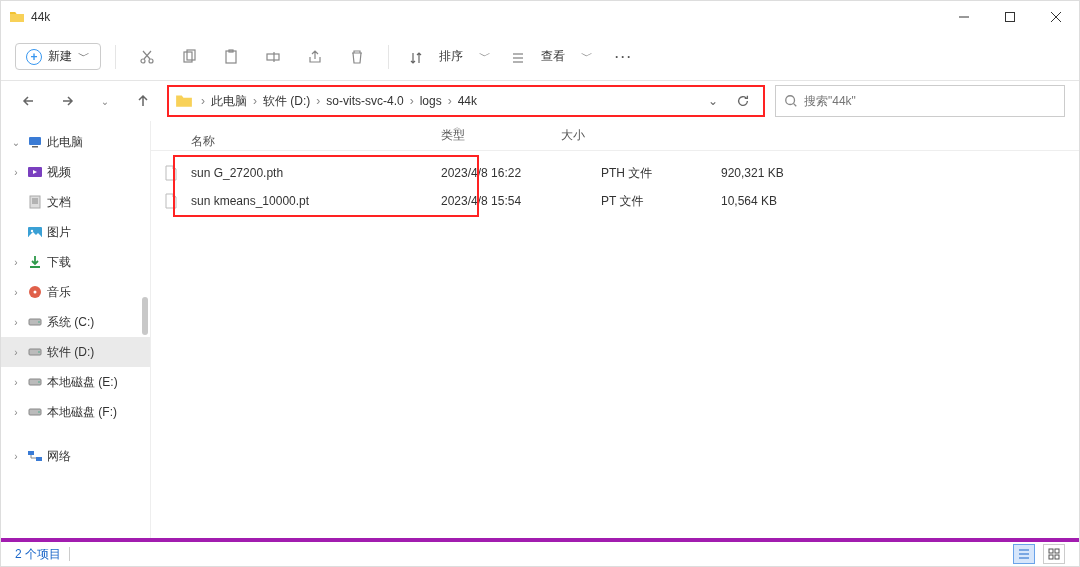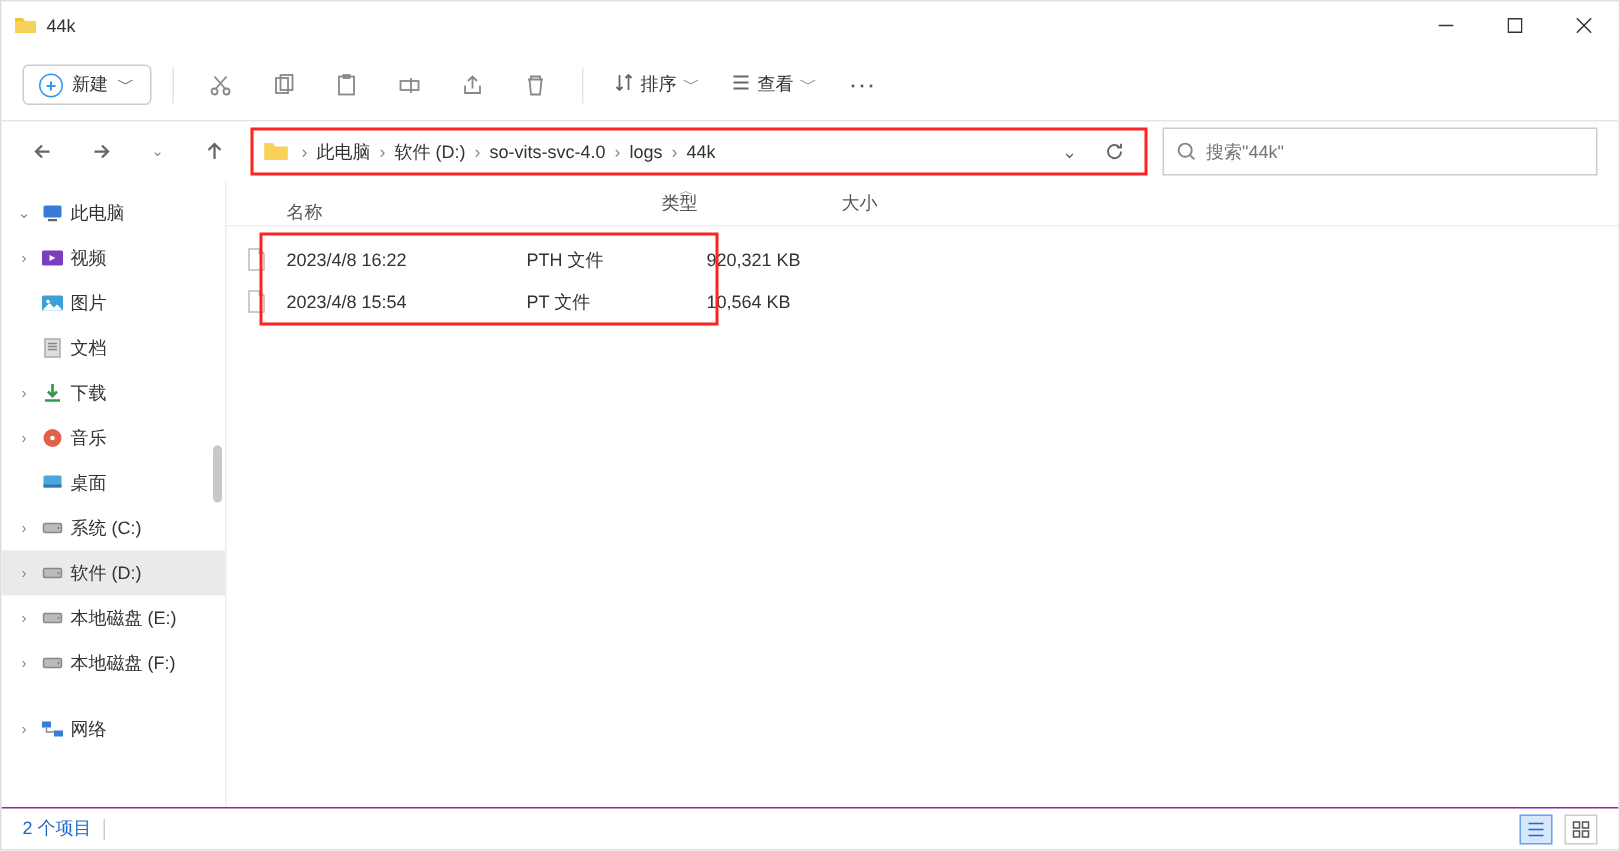--- a/index.html
+++ b/index.html
@@ -12,21 +12,21 @@
 .titlebar .spacer { flex: 1; }
 .win-btn { width: 46px; height: 32px; display: flex; align-items: center; justify-content: center; color: #555; }
 
 
 .ribbon { height: 48px; display: flex; align-items: center; padding: 0 14px; gap: 8px; border-bottom: 1px solid #e5e5e5; }
 .btn-new { display: flex; align-items: center; gap: 6px; padding: 4px 10px; border: 1px solid #ccc; border-radius: 4px; background: #fff; color: #333; }
 .btn-new .plus { width: 16px; height: 16px; border-radius: 50%; border: 1.5px solid #3897f0; display: flex; align-items: center; justify-content: center; color: #3897f0; font-weight: bold; font-size: 12px; line-height: 1; }
 .btn-new .chev { color: #666; }
 .rib-sep { width: 1px; height: 24px; background: #e5e5e5; margin: 0 6px; }
 .rib-ico { width: 34px; height: 34px; display: flex; align-items: center; justify-content: center; color: #888; border-radius: 4px; }
-.rib-txt { display: flex; align-items: flex-start; gap: 4px; padding: 4px 6px; color: #333; border-radius: 4px; }
+.rib-txt { display: flex; align-items: flex-end; gap: 16px; padding: 4px 6px; color: #333; border-radius: 4px; }
 .rib-txt svg { color: #666; }
 
 
 .addr-row { height: 40px; display: flex; align-items: center; padding: 0 14px; gap: 10px; }
 .nav-btn { width: 28px; height: 28px; display: flex; align-items: center; justify-content: center; color: #777; border-radius: 4px; }
 .addr-box { flex: 1; height: 32px; border: 2px solid #f22; display: flex; align-items: center; padding: 0 6px; gap: 2px; }
 .addr-box .folder-ico { width: 18px; height: 18px; margin-right: 4px; }
 .crumb { color: #333; padding: 2px 2px; }
 .crumb-sep { color: #888; padding: 0 2px; }
 .addr-box .spacer { flex: 1; }
@@ -54,21 +54,21 @@
 .file-list { flex: 1; position: relative; }
 .file-box { position: absolute; left: 22px; top: 4px; width: 306px; height: 62px; border: 2px solid #f22; pointer-events: none; }
 .file-row { display: flex; align-items: center; height: 28px; color: #333; }
 .file-row .ico { width: 40px; display: flex; justify-content: center; }
 .file-row .c-name { width: 250px; }
 .file-row .c-date { width: 160px; }
 .file-row .c-type { width: 120px; }
 .file-row .c-size { width: 120px; }
 .file-row .ico svg { width: 14px; height: 16px; }
 
-.status { height: 28px; border-top: 1px solid #a21caf; display: flex; align-items: center; padding: 0 14px; color: #1a66c9; gap: 8px; }
+.status { height: 28px; border-top: 4px solid #a21caf; display: flex; align-items: center; padding: 0 14px; color: #1a66c9; gap: 8px; }
 .status .spacer { flex: 1; }
 .status .view-btn { width: 22px; height: 20px; display: flex; align-items: center; justify-content: center; border: 1px solid #ccc; color: #555; }
 .status .view-btn.active { background: #d6e6fb; border-color: #6aa3e9; color: #1a66c9; }
 
 
 .svg-ico { display: block; }
 </style>
 </head>
 <body>
 
@@ -226,65 +226,55 @@
               <rect x="1" y="3" width="14" height="10" rx="1" fill="#7a3fbf"></rect>
               <path d="M6 6v4l4-2z" fill="#fff"></path>
             </svg>
           </span>
           <span>视频</span>
         </div>
         <div class="sb-item">
           <span class="chv"></span>
           <span class="ico">
             <svg width="16" height="16" viewBox="0 0 16 16">
+              <rect x="3" y="2" width="10" height="12" fill="#ddd" stroke="#aaa"></rect>
+              <path d="M5 5h6M5 7h6M5 9h6" stroke="#888"></path>
+            </svg>
+          </span>
+          <span>文档</span>
+        </div>
+        <div class="sb-item">
+          <span class="chv"></span>
+          <span class="ico">
+            <svg width="16" height="16" viewBox="0 0 16 16">
               <rect x="1" y="3" width="14" height="10" rx="1" fill="#3aa0d5"></rect>
               <circle cx="5" cy="7" r="1.2" fill="#fff"></circle>
               <path d="M2 12l4-4 3 3 2-2 3 3v1H2z" fill="#fff"></path>
             </svg>
           </span>
           <span>图片</span>
         </div>
         <div class="sb-item">
-          <span class="chv"></span>
-          <span class="ico">
-            <svg width="16" height="16" viewBox="0 0 16 16">
-              <rect x="3" y="2" width="10" height="12" fill="#ddd" stroke="#aaa"></rect>
-              <path d="M5 5h6M5 7h6M5 9h6" stroke="#888"></path>
-            </svg>
-          </span>
-          <span>文档</span>
-        </div>
-        <div class="sb-item">
           <span class="chv">›</span>
           <span class="ico">
             <svg width="16" height="16" viewBox="0 0 16 16" fill="none" stroke="#2e9a4a" stroke-width="1.8">
               <path d="M8 2v8M5 7l3 3 3-3M3 13h10"></path>
             </svg>
           </span>
           <span>下载</span>
         </div>
         <div class="sb-item">
           <span class="chv">›</span>
           <span class="ico">
             <svg width="16" height="16" viewBox="0 0 16 16">
               <circle cx="8" cy="8" r="6" fill="#e0604a"></circle>
               <circle cx="8" cy="8" r="1.5" fill="#fff"></circle>
             </svg>
           </span>
           <span>音乐</span>
-        </div>
-        <div class="sb-item">
-          <span class="chv"></span>
-          <span class="ico">
-            <svg width="16" height="16" viewBox="0 0 16 16">
-              <rect x="2" y="3" width="12" height="8" fill="#4aa7e0" rx="1"></rect>
-              <rect x="2" y="9" width="12" height="2" fill="#2e7aa8"></rect>
-            </svg>
-          </span>
-          <span>桌面</span>
         </div>
         <div class="sb-item">
           <span class="chv">›</span>
           <span class="ico">
             <svg width="16" height="16" viewBox="0 0 16 16">
               <rect x="2" y="5" width="12" height="6" rx="1" fill="#bbb"></rect>
               <rect x="2" y="5" width="12" height="6" rx="1" fill="none" stroke="#888"></rect>
               <circle cx="12" cy="8" r="0.8" fill="#4a8"></circle>
             </svg>
           </span>
@@ -348,31 +338,33 @@
     <div class="file-list">
       <div class="file-box"></div>
       <div id="file-rows" style="padding-top:8px">
           <div class="file-row">
             <span class="ico">
               <svg viewBox="0 0 14 16">
                 <path d="M2 1h7l3 3v11H2z" fill="#fff" stroke="#bbb"></path>
                 <path d="M9 1v3h3" fill="none" stroke="#bbb"></path>
               </svg>
             </span>
+            <span class="c-name">sun G_27200.pth</span>
             <span class="c-date">2023/4/8 16:22</span>
             <span class="c-type">PTH 文件</span>
             <span class="c-size">920,321 KB</span>
           </div>
           <div class="file-row">
             <span class="ico">
               <svg viewBox="0 0 14 16">
                 <path d="M2 1h7l3 3v11H2z" fill="#fff" stroke="#bbb"></path>
                 <path d="M9 1v3h3" fill="none" stroke="#bbb"></path>
               </svg>
             </span>
+            <span class="c-name">sun kmeans_10000.pt</span>
             <span class="c-date">2023/4/8 15:54</span>
             <span class="c-type">PT 文件</span>
             <span class="c-size">10,564 KB</span>
           </div>
         </div>
     </div>
   </div>
 </div>
 
 <div class="status">

